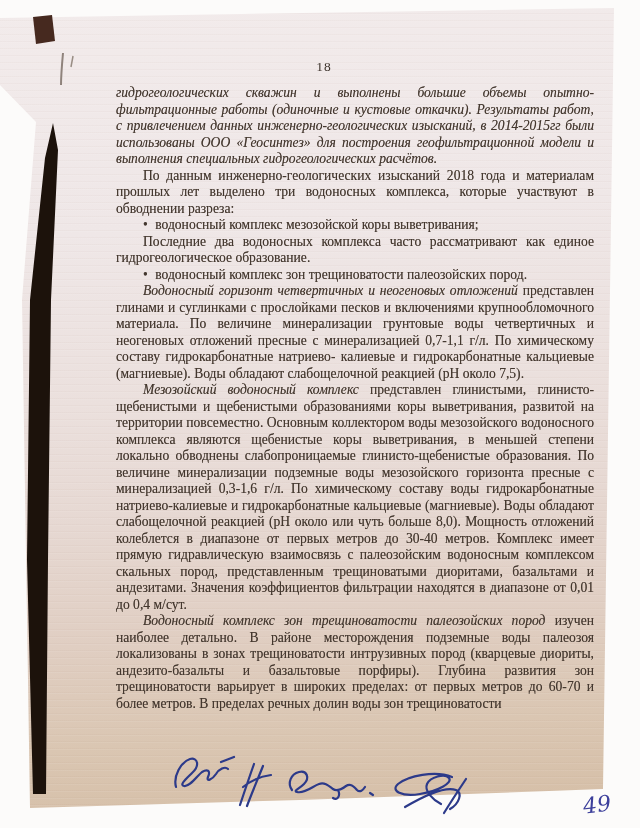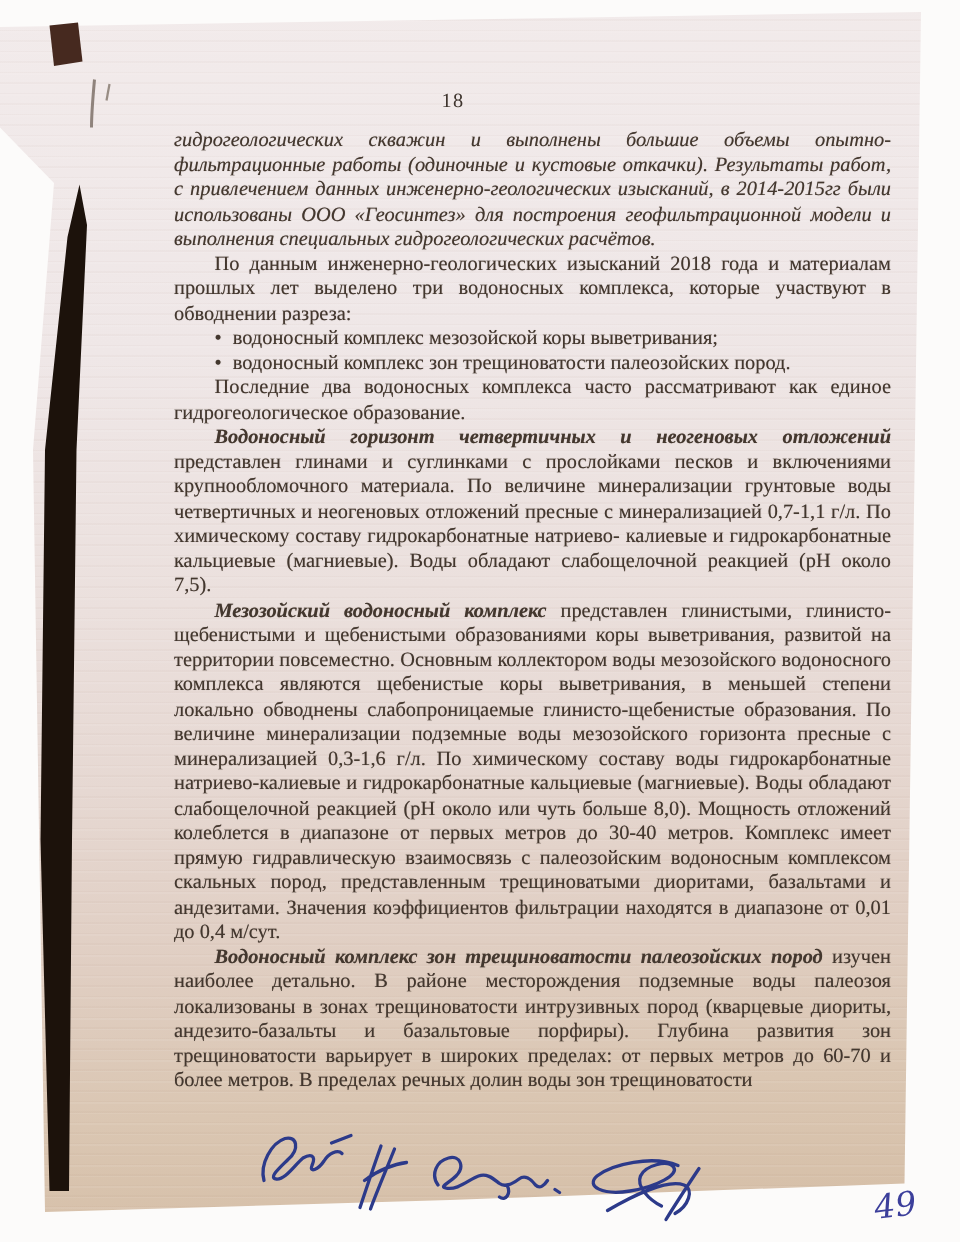--- a/index.html
+++ b/index.html
@@ -20,34 +20,34 @@
     clip-path:polygon(0px 18px, 614px 8px, 603px 789px, 300px 800px, 30px 808px, 22px 300px, 36px 122px, 0px 85px);
   }
   .grain{
     position:absolute;inset:0;
     background:repeating-linear-gradient(180deg,
       rgba(255,255,255,.07) 0 1px, rgba(0,0,0,0) 1px 6px,
       rgba(140,100,80,.035) 6px 7px);
     pointer-events:none;
   }
   .page-number{
-    position:absolute;left:282px;top:59px;width:40px;
+    position:absolute;left:304px;top:59px;width:40px;
     text-align:center;font-size:13.5px;letter-spacing:1px;
     color:#3e342d;
   }
   .body-text{
     position:absolute;left:116px;top:85px;width:478px;
     font-size:13.6px;line-height:16.5px;
     text-align:justify;
     color:#43372e;
     text-shadow:0 0 .5px rgba(67,55,46,.55);
   }
   .para{margin:0;text-indent:27px;}
   .para.noindent{text-indent:0;font-style:italic;}
-  .lead{font-weight:bold;font-style:italic;}
+  .lead{font-weight:normal;font-style:italic;}
   .marker{letter-spacing:4px;}
   .overlay{position:absolute;left:0;top:0;pointer-events:none;}
   .hw49{
     position:absolute;left:583px;top:792px;
     font-family:"DejaVu Serif",serif;font-style:italic;
     font-size:22px;color:#3c3f9b;
     transform:rotate(-7deg);
   }
 </style>
 </head>
@@ -58,23 +58,23 @@
   <div class="paper">
     <div class="grain"></div>
 
     <div class="page-number">18</div>
 
     <div class="body-text">
       <p class="para noindent">гидрогеологических скважин и  выполнены большие объемы опытно-фильтрационные работы (одиночные и кустовые откачки). Результаты работ, с привлечением данных инженерно-геологических изысканий, в 2014-2015гг были использованы ООО «Геосинтез» для построения геофильтрационной модели и выполнения специальных гидрогеологических расчётов.</p>
       <p class="para">По данным инженерно-геологических изысканий 2018 года и материалам прошлых лет выделено три водоносных комплекса, которые участвуют в обводнении разреза:</p>
 
       <p class="para"><span class="marker">•</span> <span>водоносный комплекс мезозойской коры выветривания;</span></p>
+      <p class="para">Последние два водоносных комплекса часто рассматривают как единое гидрогеологическое образование.</p>
+
       <p class="para"><span class="marker">•</span> <span>водоносный комплекс зон трещиноватости палеозойских пород.</span></p>
-
-      <p class="para">Последние два водоносных комплекса часто рассматривают как единое гидрогеологическое образование.</p>
 
       <p class="para"><span class="lead">Водоносный горизонт четвертичных и неогеновых отложений</span> <span>представлен глинами и суглинками с прослойками песков и включениями крупнообломочного материала. По величине минерализации грунтовые воды четвертичных и неогеновых отложений пресные с минерализацией 0,7-1,1 г/л. По химическому составу гидрокарбонатные натриево- калиевые и гидрокарбонатные кальциевые (магниевые). Воды обладают слабощелочной реакцией (рН около 7,5).</span></p>
 
       <p class="para"><span class="lead">Мезозойский водоносный комплекс</span> <span>представлен глинистыми, глинисто-щебенистыми и щебенистыми образованиями коры выветривания, развитой на территории повсеместно. Основным коллектором воды мезозойского водоносного комплекса являются щебенистые коры выветривания, в меньшей степени локально обводнены слабопроницаемые глинисто-щебенистые образования. По величине минерализации подземные воды мезозойского горизонта пресные с минерализацией 0,3-1,6 г/л. По химическому составу воды гидрокарбонатные натриево-калиевые и гидрокарбонатные кальциевые (магниевые). Воды обладают слабощелочной реакцией (рН около или чуть больше 8,0). Мощность отложений колеблется в диапазоне от первых метров до 30-40 метров. Комплекс имеет прямую гидравлическую взаимосвязь с палеозойским водоносным комплексом скальных пород, представленным трещиноватыми диоритами, базальтами и андезитами. Значения коэффициентов фильтрации находятся в диапазоне от 0,01 до 0,4 м/сут.</span></p>
 
       <p class="para"><span class="lead">Водоносный комплекс зон трещиноватости палеозойских пород</span> <span>изучен наиболее детально. В районе месторождения подземные воды палеозоя локализованы в зонах трещиноватости интрузивных пород (кварцевые диориты, андезито-базальты и базальтовые порфиры). Глубина развития зон трещиноватости варьирует в широких пределах: от первых метров до 60-70 и более метров. В пределах речных долин воды зон трещиноватости</span></p>
     </div>
   </div>
 
   <svg class="overlay" width="640" height="828" viewBox="0 0 640 828">

